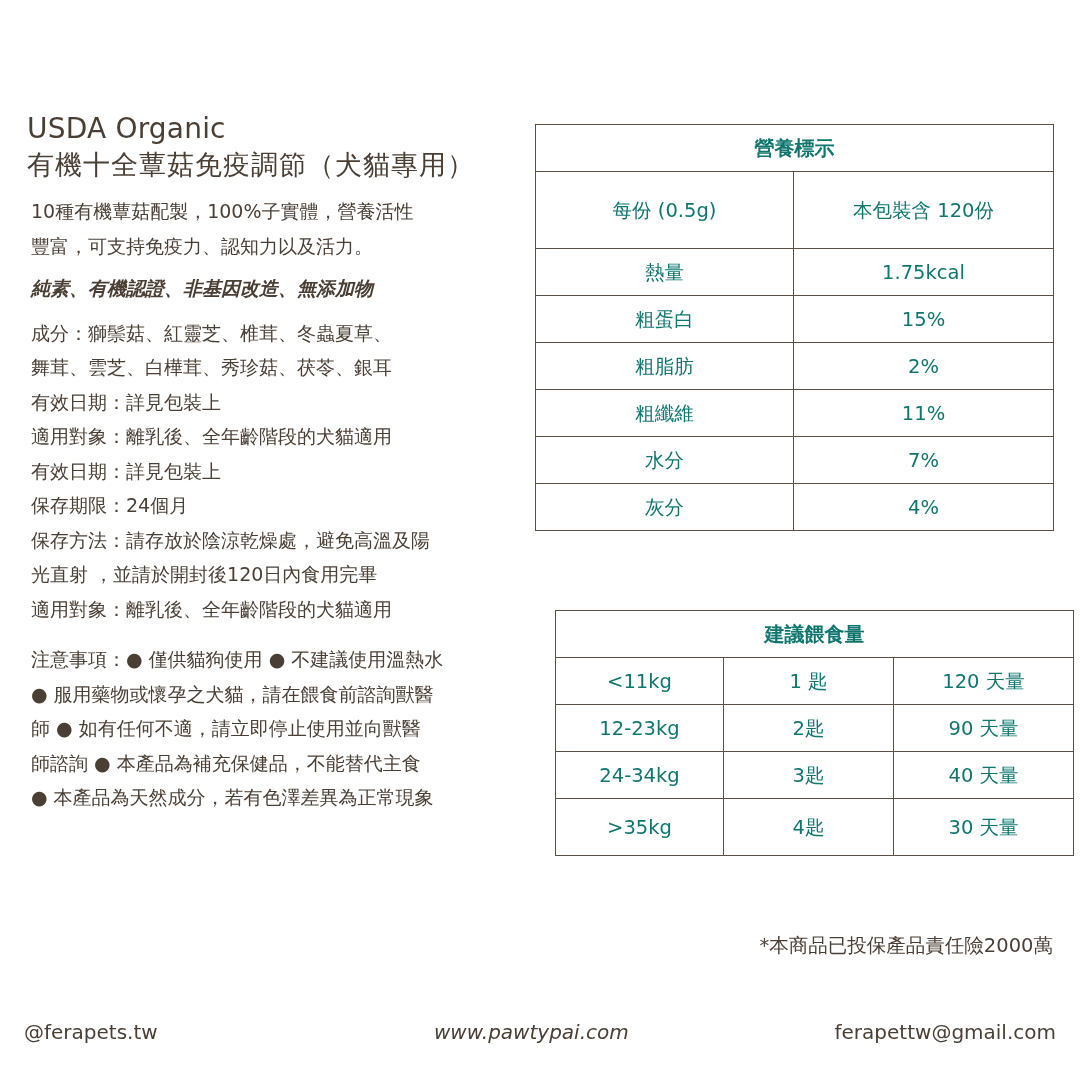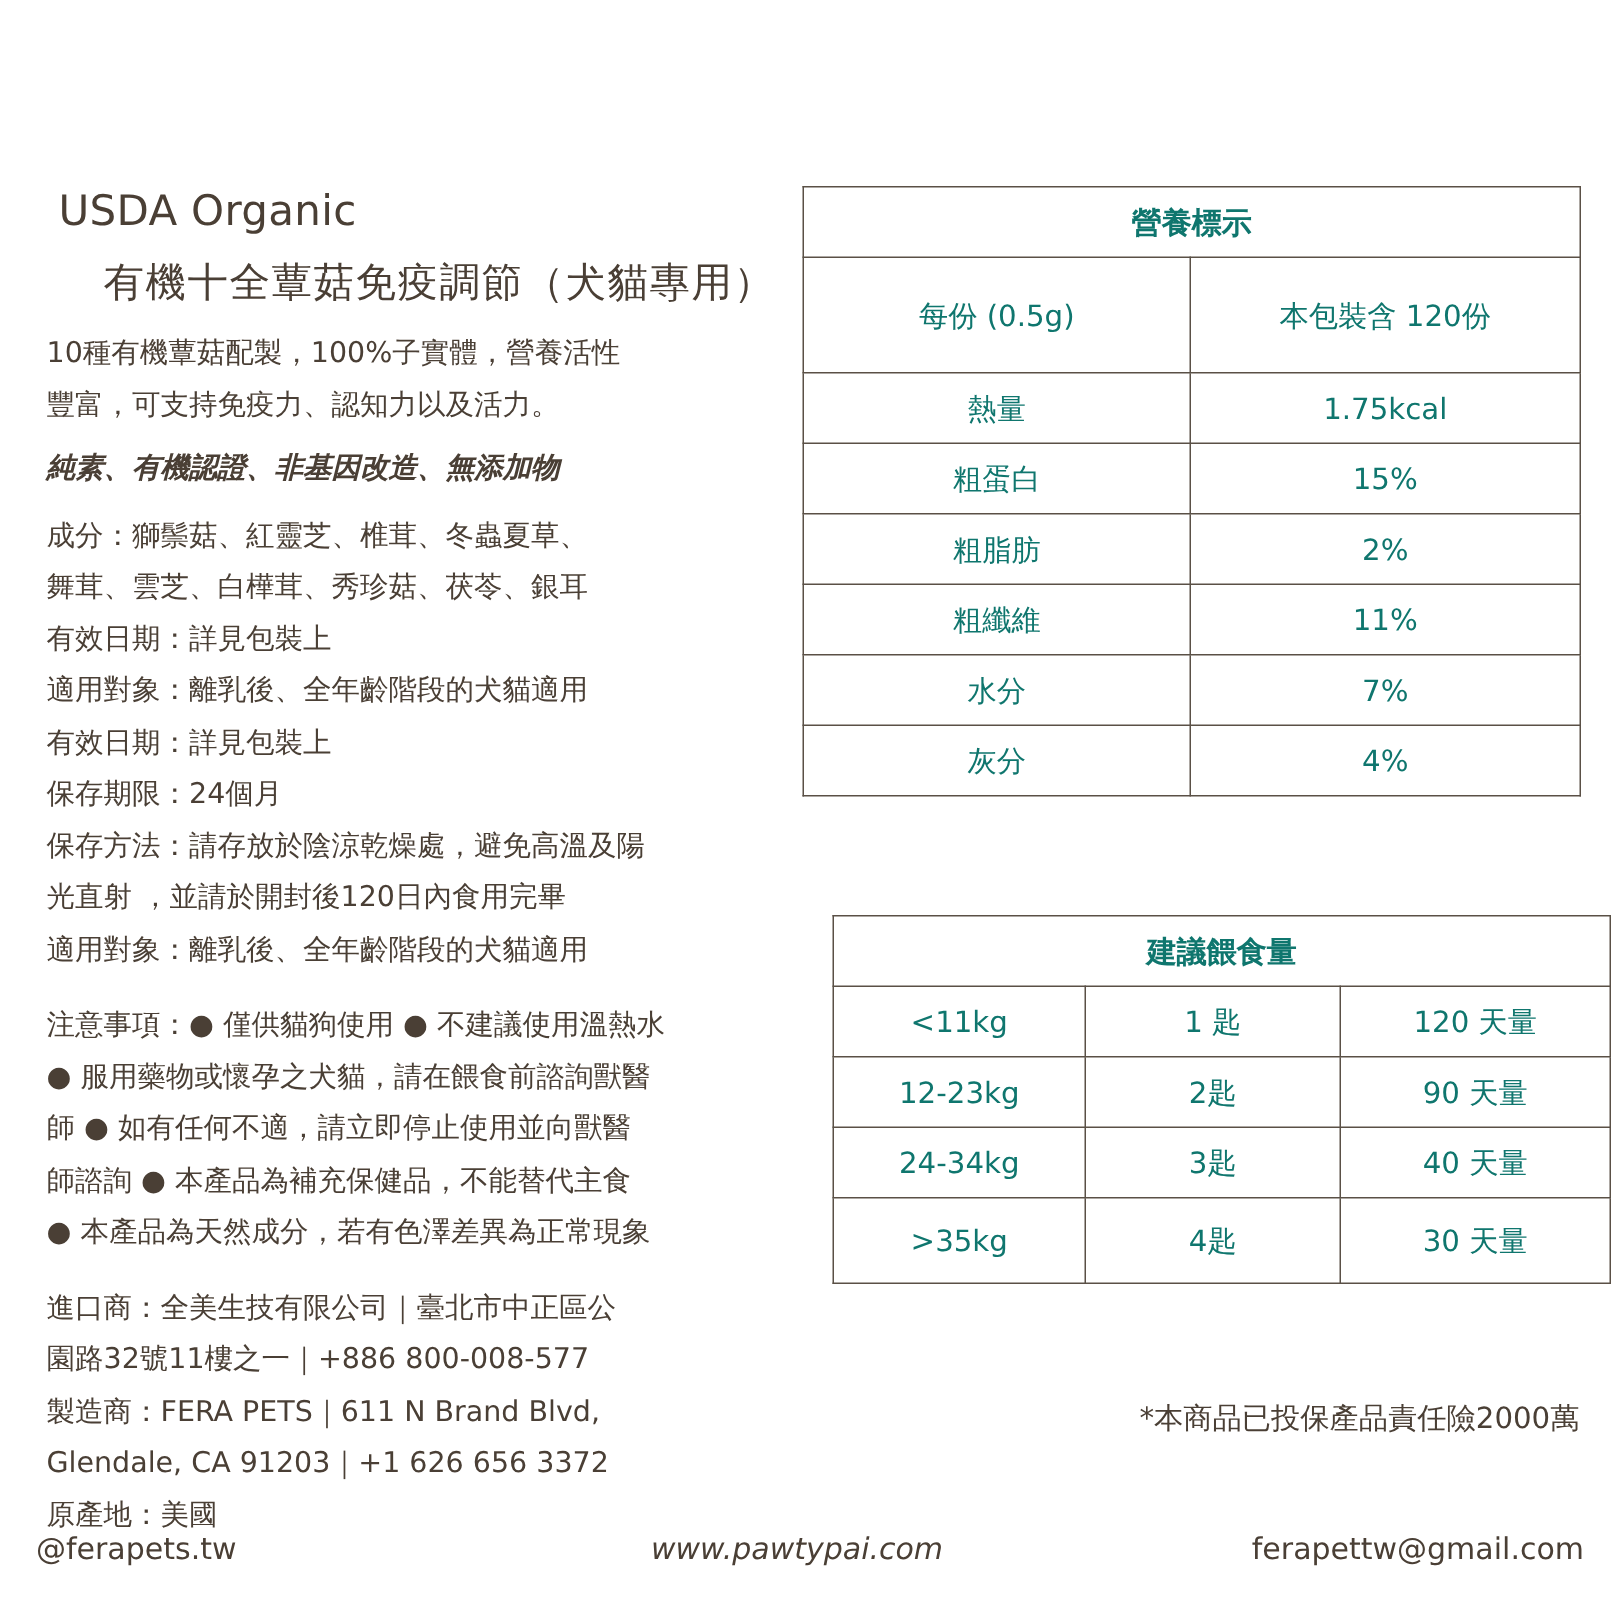--- a/index.html
+++ b/index.html
@@ -1,22 +1,22 @@
 <!DOCTYPE html>
 <html><head>
 <meta charset="utf-8">
 <style>
   html, body { margin:0; padding:0; }
   body {
     width:1080px; height:1080px; background:#ffffff; position:relative; overflow:hidden;
     font-family:"DejaVu Sans","Liberation Sans",sans-serif; color:#4a3f35;
   }
   .left { position:absolute; left:27px; top:112px; width:490px; }
-  .title-en { font-size:28px; line-height:34px; margin:12px; font-weight:normal; letter-spacing:0.2px; }
-  .title-zh { font-size:27px; line-height:38px; margin:0 0 12px 0; font-weight:normal; letter-spacing:1px; white-space:nowrap;text-align:right; }
+  .title-en { font-size:28px; line-height:34px; margin:0; font-weight:normal; letter-spacing:0.2px; }
+  .title-zh { font-size:27px; line-height:38px; margin:0 0 12px 0; font-weight:normal; letter-spacing:1px; white-space:nowrap; }
   .para { font-size:19px; line-height:30.5px; margin:4px; white-space:nowrap; }
   .desc { margin-bottom:12px; }
   .bold { font-weight:bold; margin-bottom:14px;font-style:italic; }
   .gap { height:12px; }
   .tbl { position:absolute; border-collapse:collapse; table-layout:fixed; color:#0f766e; }
   .tbl td, .tbl th { border:1.5px solid #5a5046; text-align:center; padding:0; font-size:19.5px; }
   .tbl th { font-weight:bold; font-size:20px; }
   #nutri { left:535px; top:124px; width:518px; }
   #feed { left:535px; top:610px; width:518px;margin-left:20px; }
   .note { position:absolute; right:27px; top:932px; font-size:19.5px; white-space:nowrap; }
@@ -49,27 +49,20 @@
   </div>
   <div class="gap"></div>
   <div>
     <p class="para">注意事項：● 僅供貓狗使用 ● 不建議使用溫熱水</p>
     <p class="para">● 服用藥物或懷孕之犬貓，請在餵食前諮詢獸醫</p>
     <p class="para">師 ● 如有任何不適，請立即停止使用並向獸醫</p>
     <p class="para">師諮詢 ● 本產品為補充保健品，不能替代主食</p>
     <p class="para">● 本產品為天然成分，若有色澤差異為正常現象</p>
   </div>
   <div class="gap"></div>
-  <div>
-    <p class="para">進口商：全美生技有限公司｜臺北市中正區公</p>
-    <p class="para">園路32號11樓之一｜+886 800-008-577</p>
-    <p class="para">製造商：FERA PETS｜611 N Brand Blvd,</p>
-    <p class="para">Glendale, CA 91203｜+1 626 656 3372</p>
-    <p class="para">原產地：美國</p>
-  </div>
 </div>
 
 <table class="tbl" id="nutri">
   <colgroup>
       <col style="width:258px">
       <col style="width:260px">
     </colgroup>
   <tbody>
       <tr style="height:47px">
         <th colspan="2">營養標示</th>

